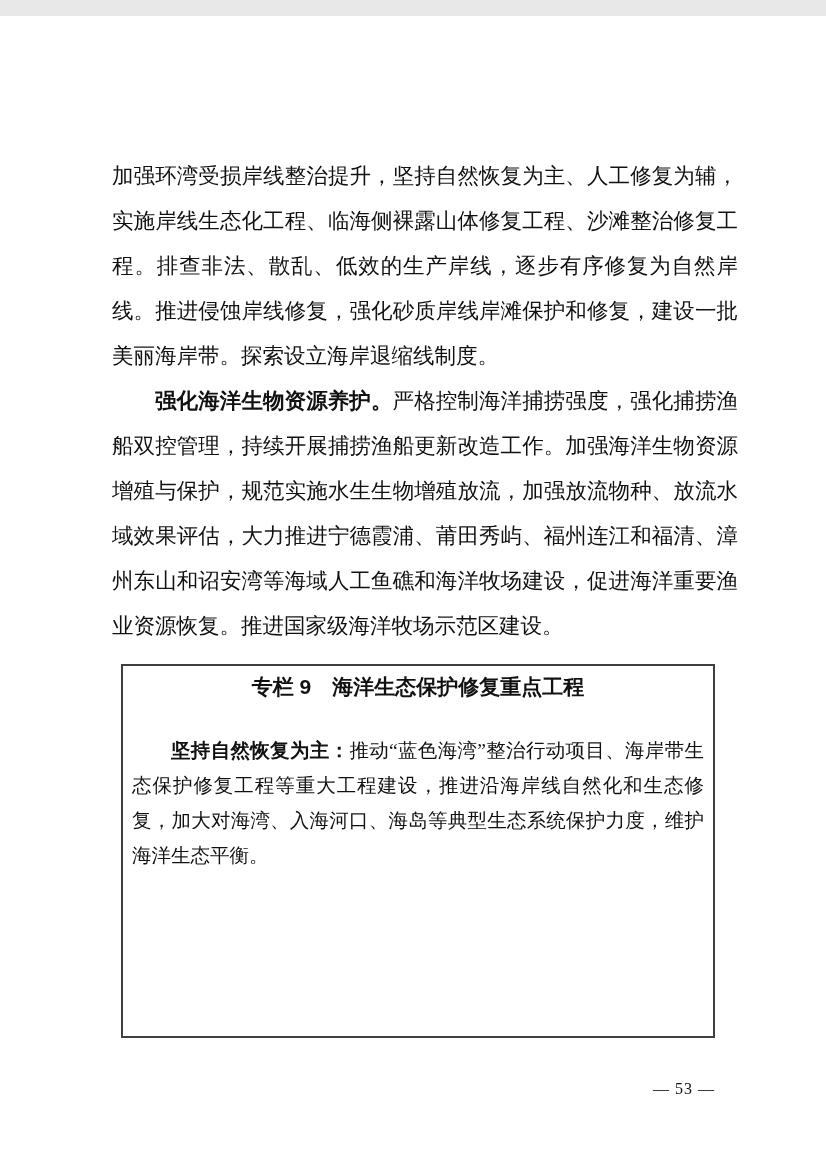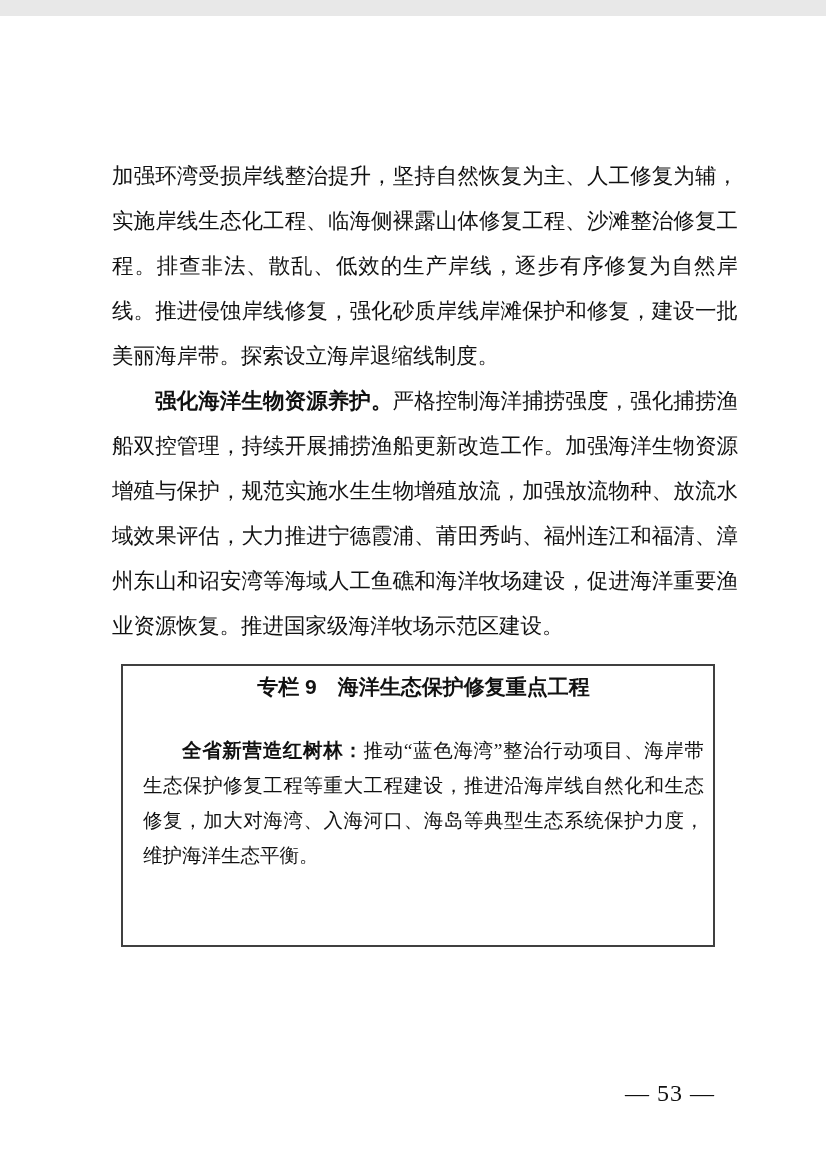--- a/index.html
+++ b/index.html
@@ -30,23 +30,23 @@
   .para { margin: 0; }
   .para.indent { text-indent: 2em; }
   .lead { font-weight: bold; }
 
   
   .panel {
     position: absolute;
     left: 121px;
     top: 648px;
     width: 594px;
-    height: 283px;
+    height: 374px;
     border: 2px solid #404040;
-    padding: 3px 9px 0 20px;
+    padding: 3px 9px 0 9px;
     overflow: hidden;
     background: #ffffff;
   }
   .panel-title {
     margin: 0 0 29px 0;
     font-family: "Liberation Sans", sans-serif;
     font-weight: 700;
     font-size: 21px;
     line-height: 35px;
     text-align: center;
@@ -59,39 +59,39 @@
     text-align: justify;
     text-justify: inter-character;
     text-indent: 2em;
   }
 
   
   .page-number {
     position: absolute;
     top: 1064px;
     right: 111px;
-    font-size: 24px;
+    font-size: 16px;
     letter-spacing: 1px;
     color: #111111;
     white-space: nowrap;
   }
 </style>
 </head>
 <body>
 
 <div class="page">
 
   <div class="body-text">
     <p class="para"><span class="lead"></span><span>加强环湾受损岸线整治提升，坚持自然恢复为主、人工修复为辅，实施岸线生态化工程、临海侧裸露山体修复工程、沙滩整治修复工程。排查非法、散乱、低效的生产岸线，逐步有序修复为自然岸线。推进侵蚀岸线修复，强化砂质岸线岸滩保护和修复，建设一批美丽海岸带。探索设立海岸退缩线制度。</span></p>
 
     <p class="para indent"><span class="lead">强化海洋生物资源养护。</span><span>严格控制海洋捕捞强度，强化捕捞渔船双控管理，持续开展捕捞渔船更新改造工作。加强海洋生物资源增殖与保护，规范实施水生生物增殖放流，加强放流物种、放流水域效果评估，大力推进宁德霞浦、莆田秀屿、福州连江和福清、漳州东山和诏安湾等海域人工鱼礁和海洋牧场建设，促进海洋重要渔业资源恢复。推进国家级海洋牧场示范区建设。</span></p>
   </div>
 
   <section class="panel">
     <h2 class="panel-title">专栏 9　海洋生态保护修复重点工程</h2>
 
 
-    <p class="panel-para"><span class="lead">全省新营造红树林：</span><span>推动“蓝色海湾”整治行动项目、海岸带生态保护修复工程等重大工程建设，推进沿海岸线自然化和生态修复，加大对海湾、入海河口、海岛等典型生态系统保护力度，维护海洋生态平衡。</span></p>
+    <p class="panel-para"><span class="lead">坚持自然恢复为主：</span><span>推动“蓝色海湾”整治行动项目、海岸带生态保护修复工程等重大工程建设，推进沿海岸线自然化和生态修复，加大对海湾、入海河口、海岛等典型生态系统保护力度，维护海洋生态平衡。</span></p>
   </section>
 
   <footer class="page-number">— 53 —</footer>
 
 </div>
 
 </body></html>

